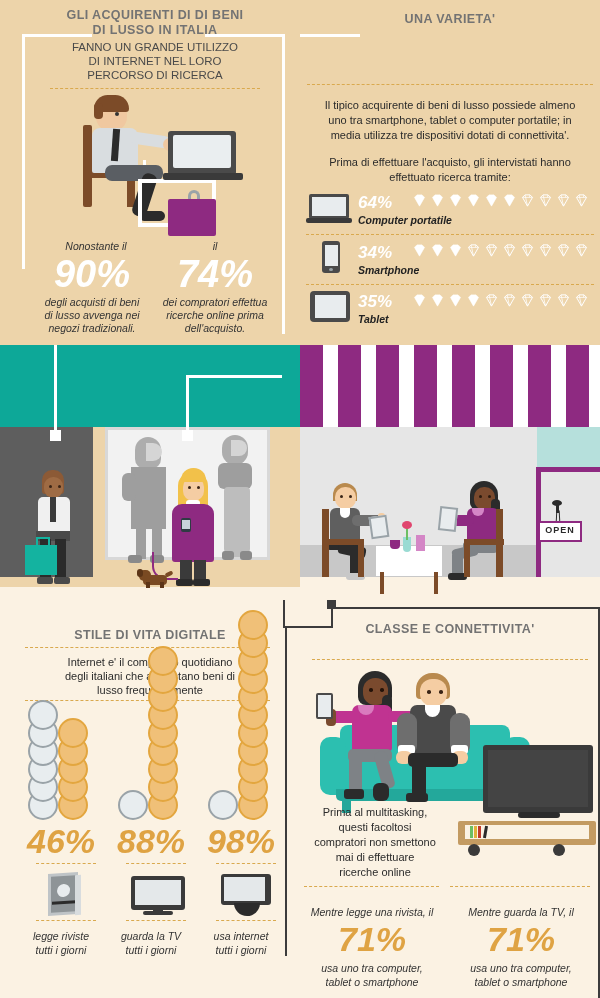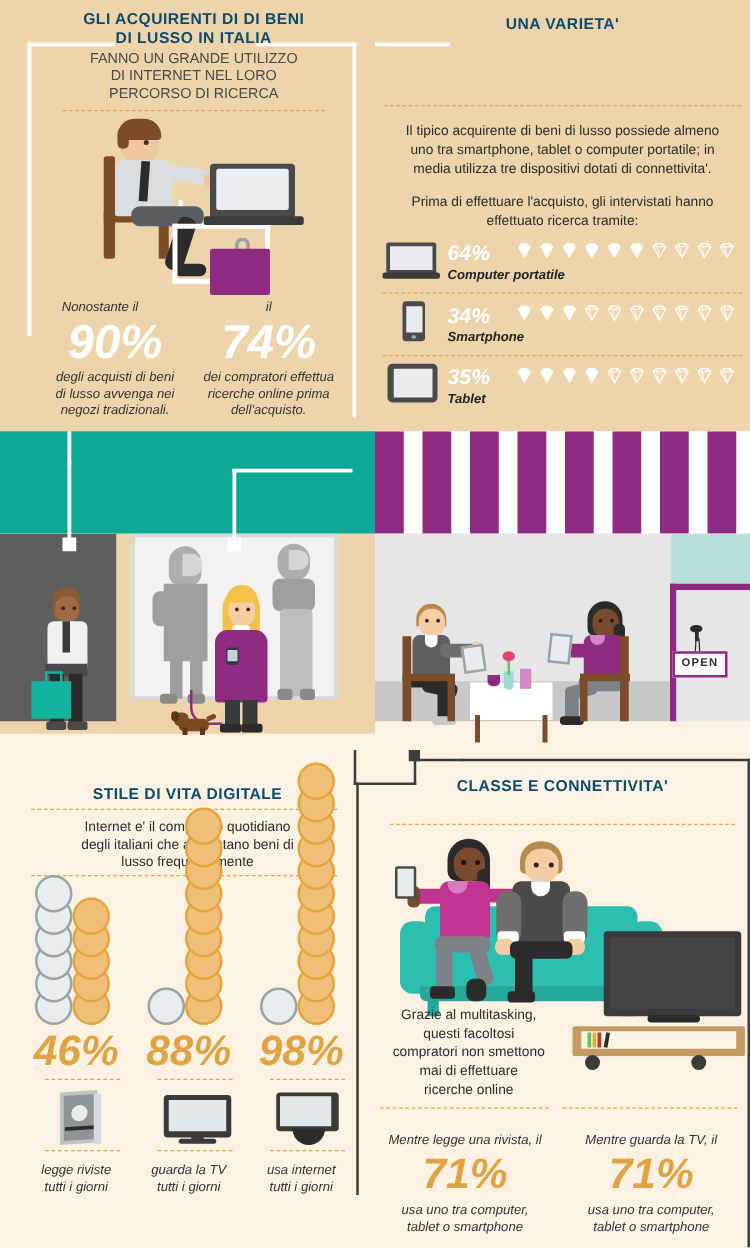--- a/index.html
+++ b/index.html
@@ -9,21 +9,21 @@
   
   .band-top{position:absolute;left:0;top:0;width:600px;height:345px;background:#EDD4AA;}
   .band-teal{position:absolute;left:0;top:345px;width:300px;height:82px;background:#0DA898;}
   .band-stripe{position:absolute;left:300px;top:345px;width:300px;height:82px;background:#ffffff;overflow:hidden;}
   .band-stripe i{position:absolute;top:0;width:22px;height:82px;background:#8E2A81;}
   .band-mid{position:absolute;left:0;top:427px;width:600px;height:173px;background:#F4E3C6;}
   .band-bottom{position:absolute;left:0;top:600px;width:600px;height:398px;background:#FBF2E3;}
   .wline{position:absolute;background:#FFFFFF;}
 
   
-  .hdr{position:absolute;text-align:center;color:#0c4a6e;font-weight:bold;font-size:12.5px;letter-spacing:.4px;line-height:15px;}
+  .hdr{position:absolute;text-align:center;color:#737373;font-weight:bold;font-size:12.5px;letter-spacing:.4px;line-height:15px;}
   .sub{position:absolute;text-align:center;color:#4A4A4A;font-size:11.5px;line-height:14.5px;}
   .body-txt{position:absolute;text-align:center;color:#2B2B2B;font-size:11px;line-height:15px;}
   .big-white{position:absolute;color:#FFFFFF;font-weight:bold;font-style:italic;font-size:38px;line-height:38px;text-align:center;}
   .big-gold{position:absolute;color:#DFA343;font-weight:bold;font-style:italic;font-size:34px;line-height:34px;text-align:center;}
   .cap{position:absolute;text-align:center;font-style:italic;color:#333;font-size:10.5px;line-height:13.5px;}
 
   .dotline{position:absolute;height:0;border-top:1px dashed #D9A94E;}
 
   
   .pct-w{position:absolute;color:#FFFFFF;font-weight:bold;font-style:italic;font-size:17px;}
@@ -107,21 +107,21 @@
     <div class="figpart" style="left:93px;top:36px;width:68px;height:44px;background:#4A4A4A;border-radius:3px;"></div>
     <div class="figpart" style="left:98px;top:40px;width:58px;height:33px;background:#EAEEF0;border-radius:2px;"></div>
     <div class="figpart" style="left:88px;top:78px;width:80px;height:7px;background:#3A3A3A;border-radius:2px;"></div>
 
     <div class="figpart" style="left:113px;top:95px;width:6px;height:14px;border:3px solid #9AA3A8;border-bottom:none;border-radius:8px 8px 0 0;"></div>
     <div class="figpart" style="left:93px;top:104px;width:48px;height:37px;background:#8E2A81;border-radius:2px;"></div>
   </div>
 
   <div class="wline" style="left:210px;top:230px;width:3px;height:0px;"></div>
 
-  <div class="cap" style="left:20px;top:240px;width:120px;">Nonostante il</div>
+  <div class="cap" style="left:36px;top:240px;width:120px;">Nonostante il</div>
   <div class="big-white" style="left:32px;top:255px;width:120px;">90%</div>
   <div class="cap" style="left:22px;top:296px;width:140px;">degli acquisti di beni</div>
   <div class="cap" style="left:22px;top:309px;width:140px;">di lusso avvenga nei</div>
   <div class="cap" style="left:22px;top:322px;width:140px;">negozi tradizionali.</div>
 
   <div class="cap" style="left:150px;top:240px;width:130px;">il</div>
   <div class="big-white" style="left:150px;top:255px;width:130px;">74%</div>
   <div class="cap" style="left:145px;top:296px;width:140px;">dei compratori effettua</div>
   <div class="cap" style="left:145px;top:309px;width:140px;">ricerche online prima</div>
   <div class="cap" style="left:145px;top:322px;width:140px;">dell'acquisto.</div>
@@ -554,21 +554,21 @@
     <div style="position:absolute;left:158px;top:156px;width:138px;height:24px;background:#C39B62;border-radius:2px;"></div>
     <div style="position:absolute;left:165px;top:160px;width:124px;height:14px;background:#FBF2E3;"></div>
     <div style="position:absolute;left:170px;top:161px;width:3px;height:12px;background:#6BBF63;"></div>
     <div style="position:absolute;left:174px;top:161px;width:3px;height:12px;background:#E0B13A;"></div>
     <div style="position:absolute;left:178px;top:161px;width:3px;height:12px;background:#C0392B;"></div>
     <div style="position:absolute;left:184px;top:161px;width:3px;height:12px;background:#2B2B2B;transform:rotate(10deg);"></div>
   </div>
   <div style="position:absolute;left:468px;top:844px;width:12px;height:12px;background:#3A3A3A;border-radius:50%;"></div>
   <div style="position:absolute;left:553px;top:844px;width:12px;height:12px;background:#3A3A3A;border-radius:50%;"></div>
 
-  <div class="body-txt" style="left:300px;top:805px;width:150px;">Grazie al multitasking,</div>
+  <div class="body-txt" style="left:300px;top:805px;width:150px;">Prima al multitasking,</div>
   <div class="body-txt" style="left:300px;top:820px;width:150px;">questi facoltosi</div>
   <div class="body-txt" style="left:300px;top:835px;width:150px;">compratori non smettono</div>
   <div class="body-txt" style="left:300px;top:850px;width:150px;">mai di effettuare</div>
   <div class="body-txt" style="left:300px;top:865px;width:150px;">ricerche online</div>
 
   <div class="dotline" style="left:304px;top:886px;width:135px;"></div>
   <div class="dotline" style="left:450px;top:886px;width:140px;"></div>
 
   <div class="cap" style="left:297px;top:906px;width:150px;">Mentre legge una rivista, il</div>
   <div class="big-gold" style="left:297px;top:922px;width:150px;">71%</div>

